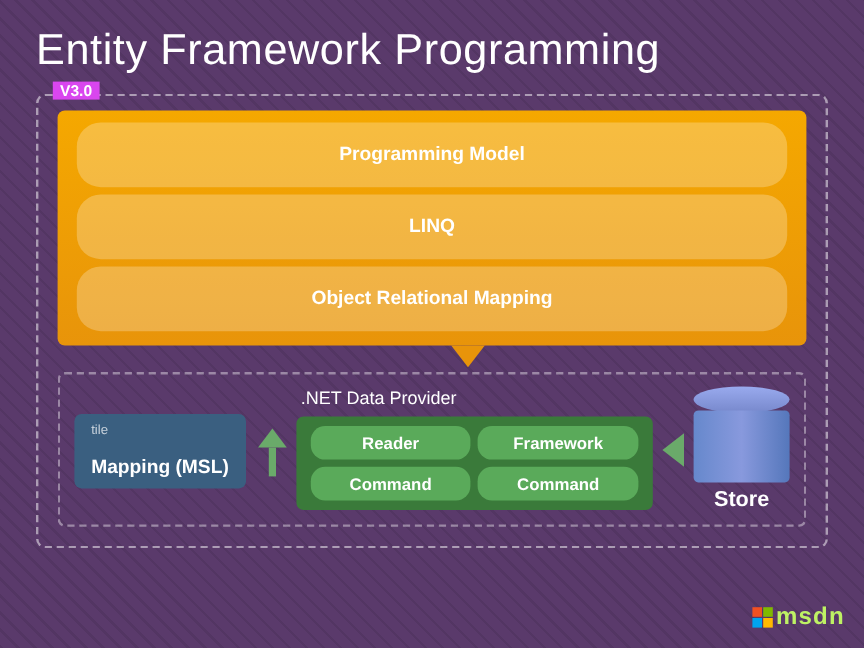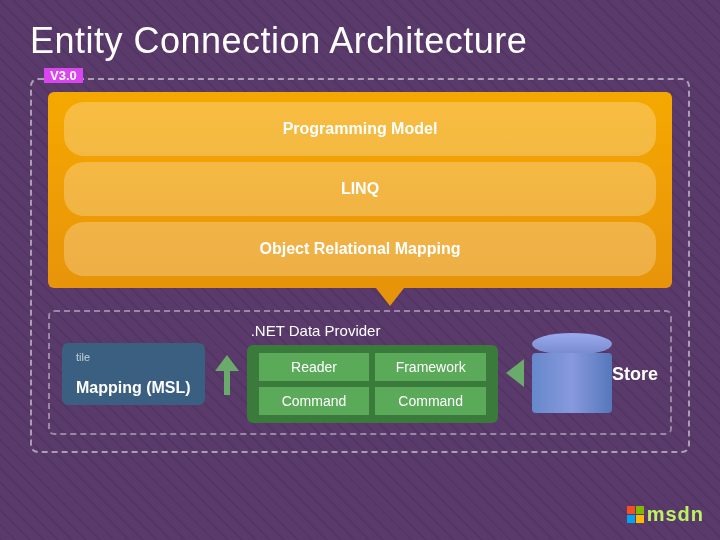--- a/index.html
+++ b/index.html
@@ -168,44 +168,44 @@
     }
 
     .provider-grid {
       display: grid;
       grid-template-columns: 1fr 1fr;
       gap: 6px;
     }
 
     .provider-cell {
       background: #5aaa5a;
-      border-radius: 0;
+      border-radius: 12px;
       text-align: center;
       color: #ffffff;
       font-size: 14px;
-      font-weight: 400;
+      font-weight: 700;
       padding: 6px 8px;
     }
 
     
     .arrow-left {
       width: 0;
       height: 0;
       border-top: 14px solid transparent;
       border-bottom: 14px solid transparent;
       border-right: 18px solid #6aaa6a;
       align-self: center;
       margin: 0 8px;
       flex-shrink: 0;
     }
 
     
     .store-container {
       display: flex;
-      flex-direction: row;
+      flex-direction: column;
       align-items: center;
       justify-content: center;
       align-self: center;
     }
 
     .cylinder {
       width: 80px;
       height: 80px;
       position: relative;
     }
@@ -275,21 +275,21 @@
       padding: 10px 12px;
       margin-top: 4px;
       display: flex;
       align-items: center;
     }
   </style>
 </head>
 <body>
 
 <div class="page-container">
-  <h1 class="page-title">Entity Connection Architecture</h1>
+  <h1 class="page-title">Entity Framework Programming</h1>
 
   <div class="outer-dashed-box">
     <span class="version-label">V3.0</span>
 
     <div class="orange-region">
       <div class="orange-pill">Programming Model</div>
       <div class="orange-pill">LINQ</div>
       <div class="orange-pill">Object Relational Mapping</div>
     </div>
 

